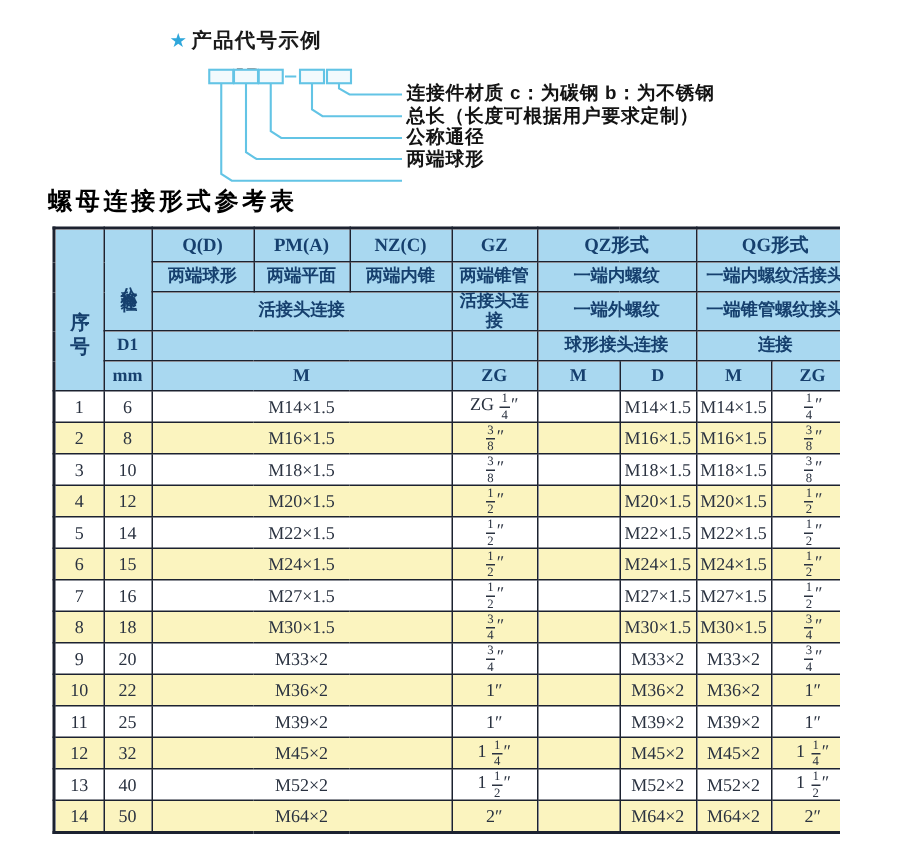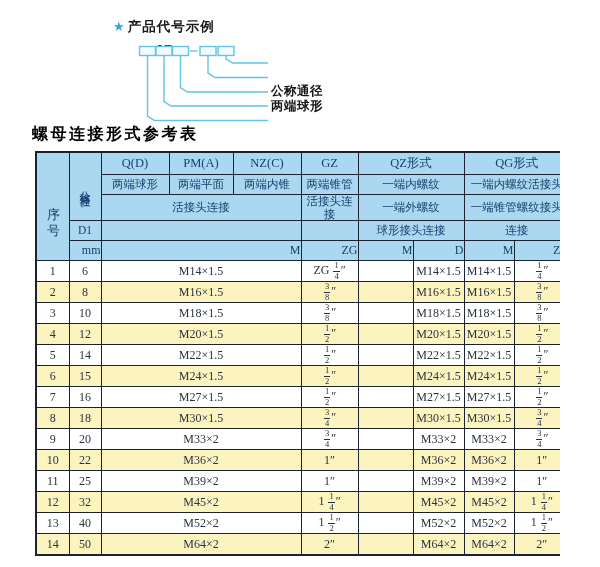--- a/index.html
+++ b/index.html
@@ -21,24 +21,24 @@
   .diagram-title .star{color:var(--star);font-size:13px;margin-right:2px;}
   .jr{position:absolute;left:116px;top:42px;font-weight:bold;font-size:14px;color:#3a3a3a;letter-spacing:1px;margin-left:39px;}
   .dlabel{position:absolute;left:271px;font-weight:bold;font-size:12.5px;line-height:1.1;color:#141414;letter-spacing:0.5px;white-space:nowrap;}
 
   
   .table-title{position:absolute;left:32px;top:124px;margin:0;font-family:"DejaVu Serif","Liberation Serif",serif;font-weight:bold;font-size:16px;color:#000;letter-spacing:2.5px;white-space:nowrap;}
 
   
   table.ref-table{position:absolute;left:35px;top:151px;width:534px;table-layout:fixed;border-collapse:collapse;border:2px solid var(--border);font-family:"Liberation Serif","DejaVu Serif",serif;}
   .ref-table th,.ref-table td{border:1px solid var(--border);padding:0;text-align:center;vertical-align:middle;overflow:hidden;}
-  .ref-table thead th{background:var(--header-bg);color:var(--header-text);font-weight:normal;font-size:12px;height:20px;line-height:1.1;margin-left:44px;}
+  .ref-table thead th{background:var(--header-bg);color:var(--header-text);font-weight:bold;font-size:12px;height:20px;line-height:1.1;margin-left:44px;}
   .ref-table tr.h1 th{font-size:12.5px;height:21px;}
   .ref-table tr.h2 th,.ref-table tr.h3 th,.ref-table tr.h4 th{font-size:11.5px;height:19px;}
-  .ref-table tr.h5 th{height:19px;text-align:right;}
+  .ref-table tr.h5 th{height:19px;}
   .vert-text{display:inline-block;writing-mode:vertical-lr;text-orientation:upright;}
   .seq-text{font-size:13px;letter-spacing:18px;padding-top:18px;}
   .dn-text{font-size:11px;letter-spacing:2px;}
   .ref-table tbody td{font-size:12px;color:var(--data-text);height:20px;background:#fff;line-height:1;}
   .ref-table tbody tr.alt td{background:var(--alt-bg);}
 
   
   .fr{display:inline-block;vertical-align:middle;text-align:center;font-size:8.5px;line-height:1.1;margin:0 1px;}
   .fr .n{display:block;border-bottom:1px solid currentColor;padding:0 1px;}
   .fr .d{display:block;}
@@ -64,20 +64,22 @@
     <g stroke="#63C4E5" stroke-width="1.4" fill="none">
       <line x1="190" y1="51" x2="197.5" y2="51"></line>
       <polyline points="226,56 226,59 233,63 268,63"></polyline>
       <polyline points="208,56 208,73 215,77.5 268,77.5"></polyline>
       <polyline points="180.5,56 180.5,87.5 187.5,92 268,92"></polyline>
       <polyline points="164,56 164,101.5 171,106 268,106"></polyline>
       <polyline points="147.5,56 147.5,116 154.5,120.5 268,120.5"></polyline>
     </g>
   </svg>
 
+  <div class="dlabel" style="top:56px">连接件材质  c：为碳钢  b：为不锈钢</div>
+  <div class="dlabel" style="top:70.5px">总长（长度可根据用户要求定制）</div>
   <div class="dlabel" style="top:85px">公称通径</div>
   <div class="dlabel" style="top:99.5px">两端球形</div>
 
   <h2 class="table-title">螺母连接形式参考表</h2>
 
   <table class="ref-table">
     <colgroup>
       <col style="width:33px">
         <col style="width:32px">
         <col style="width:68px">

